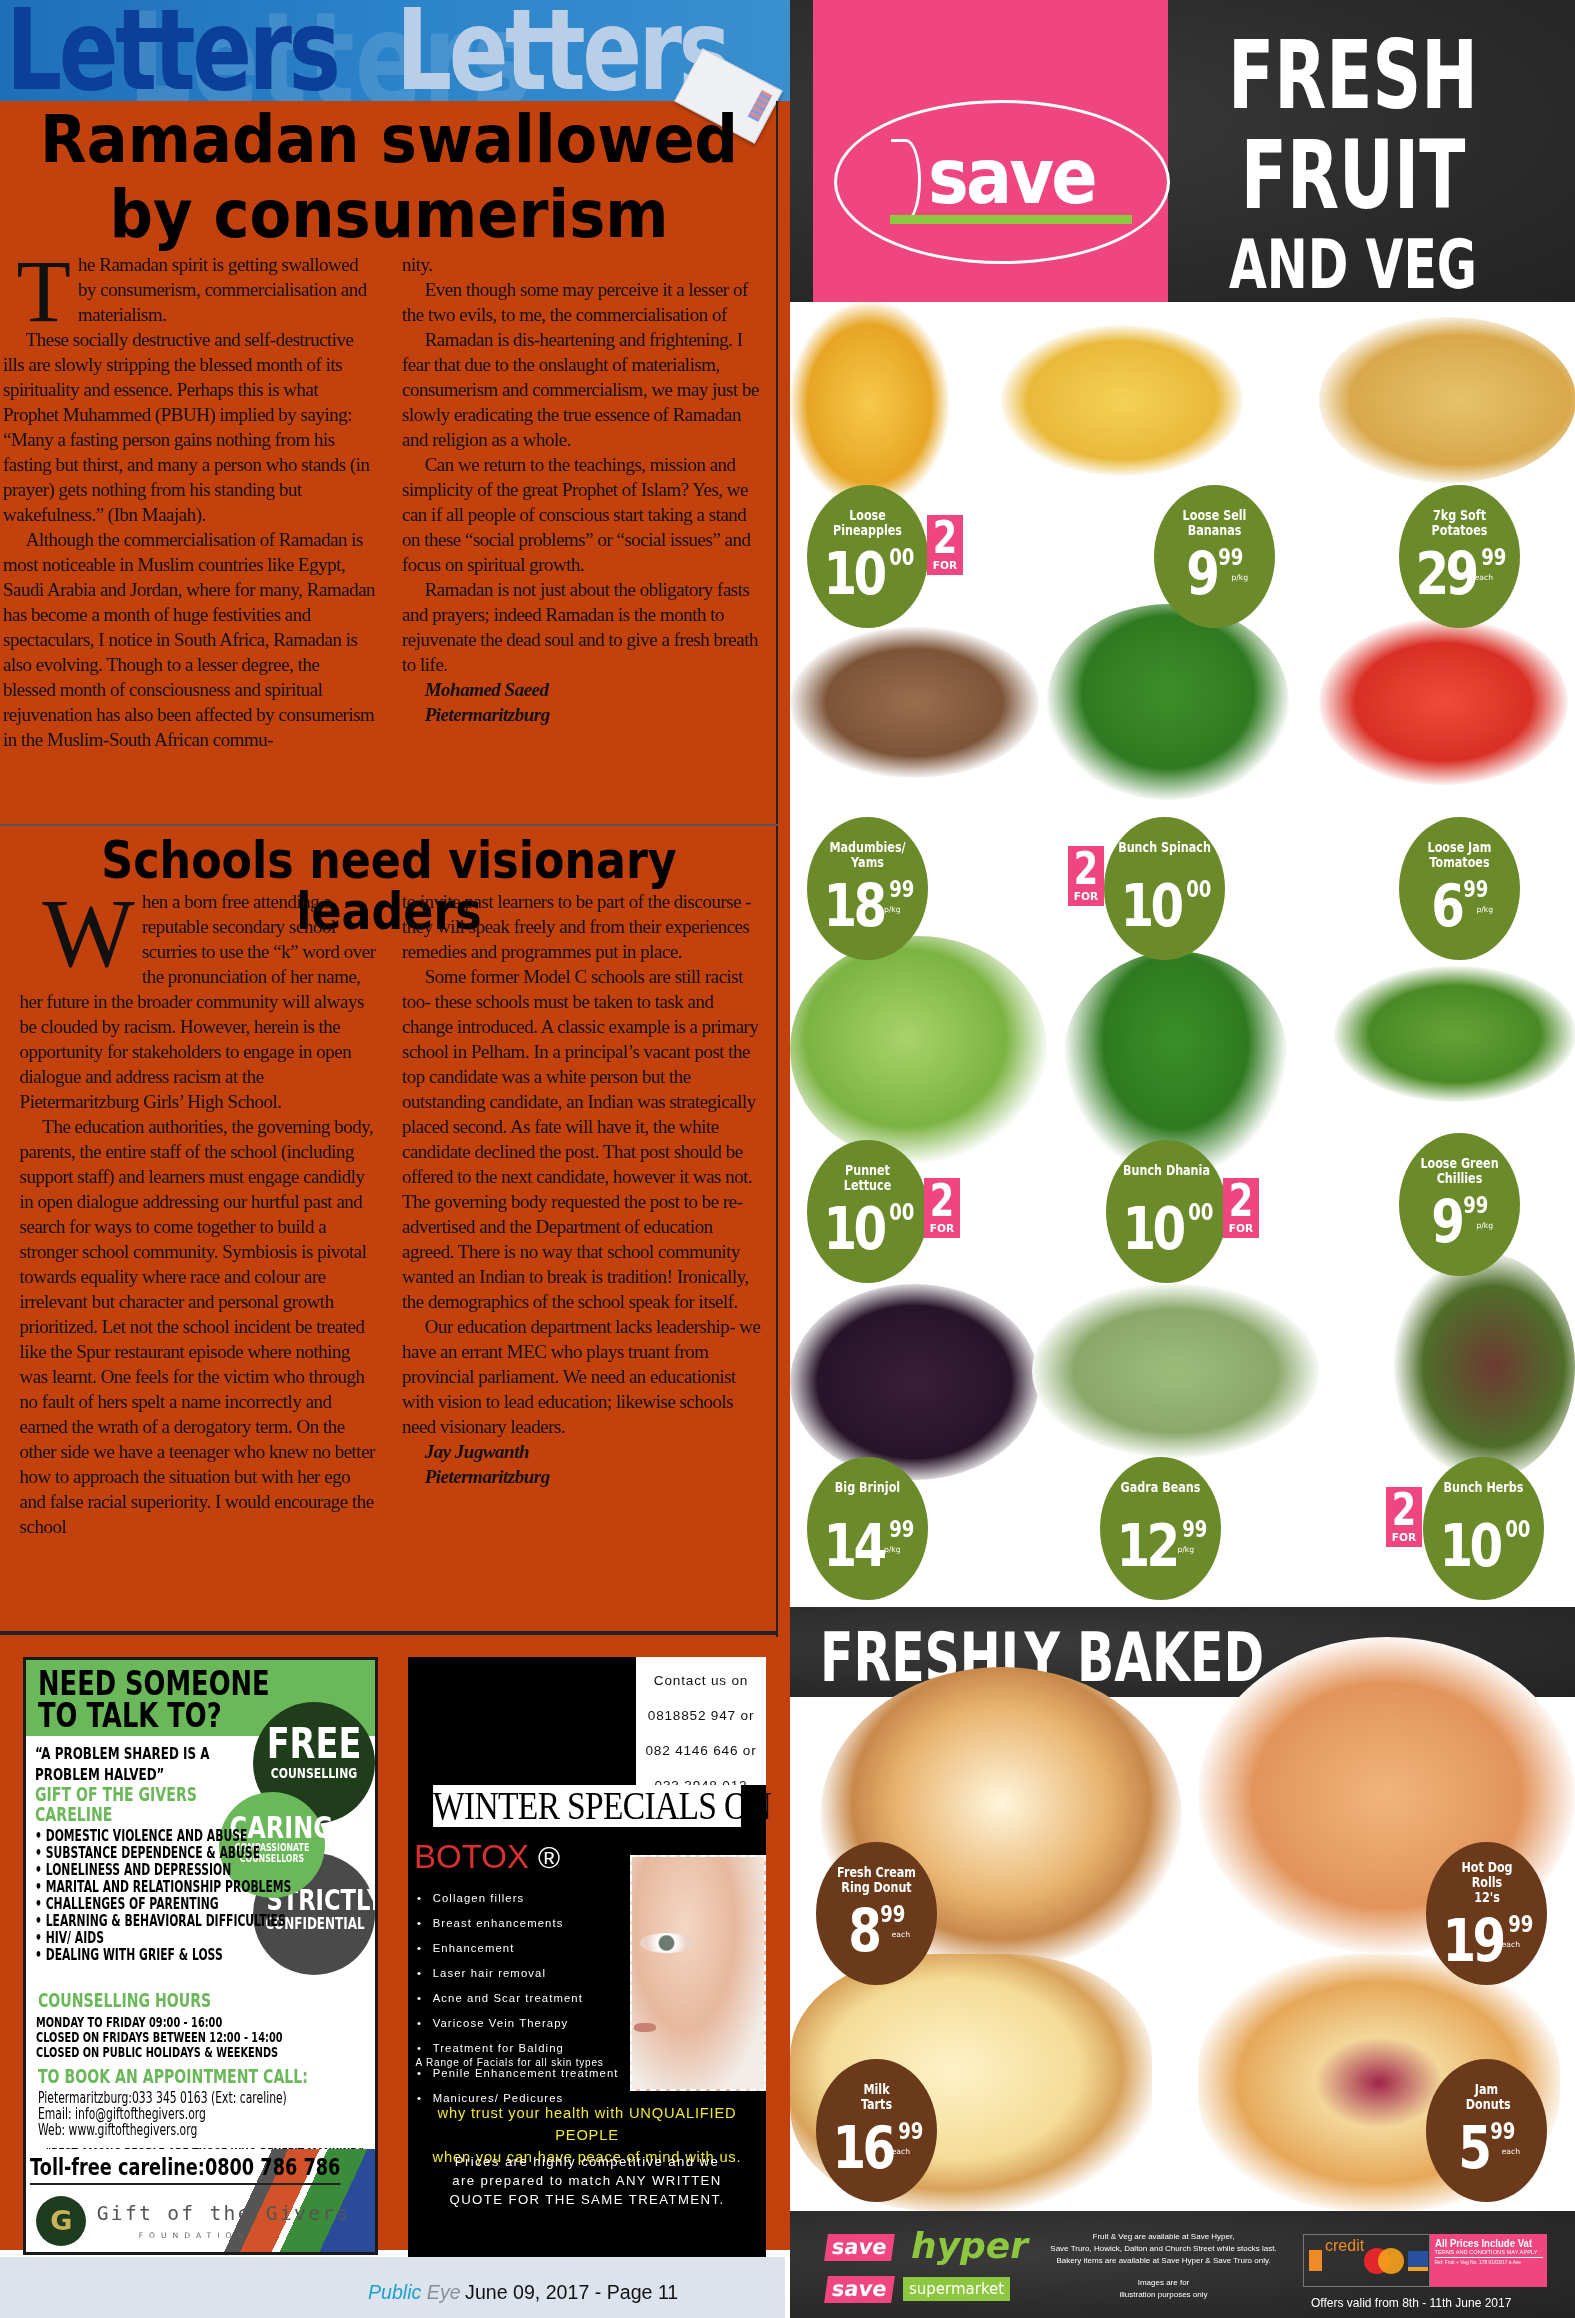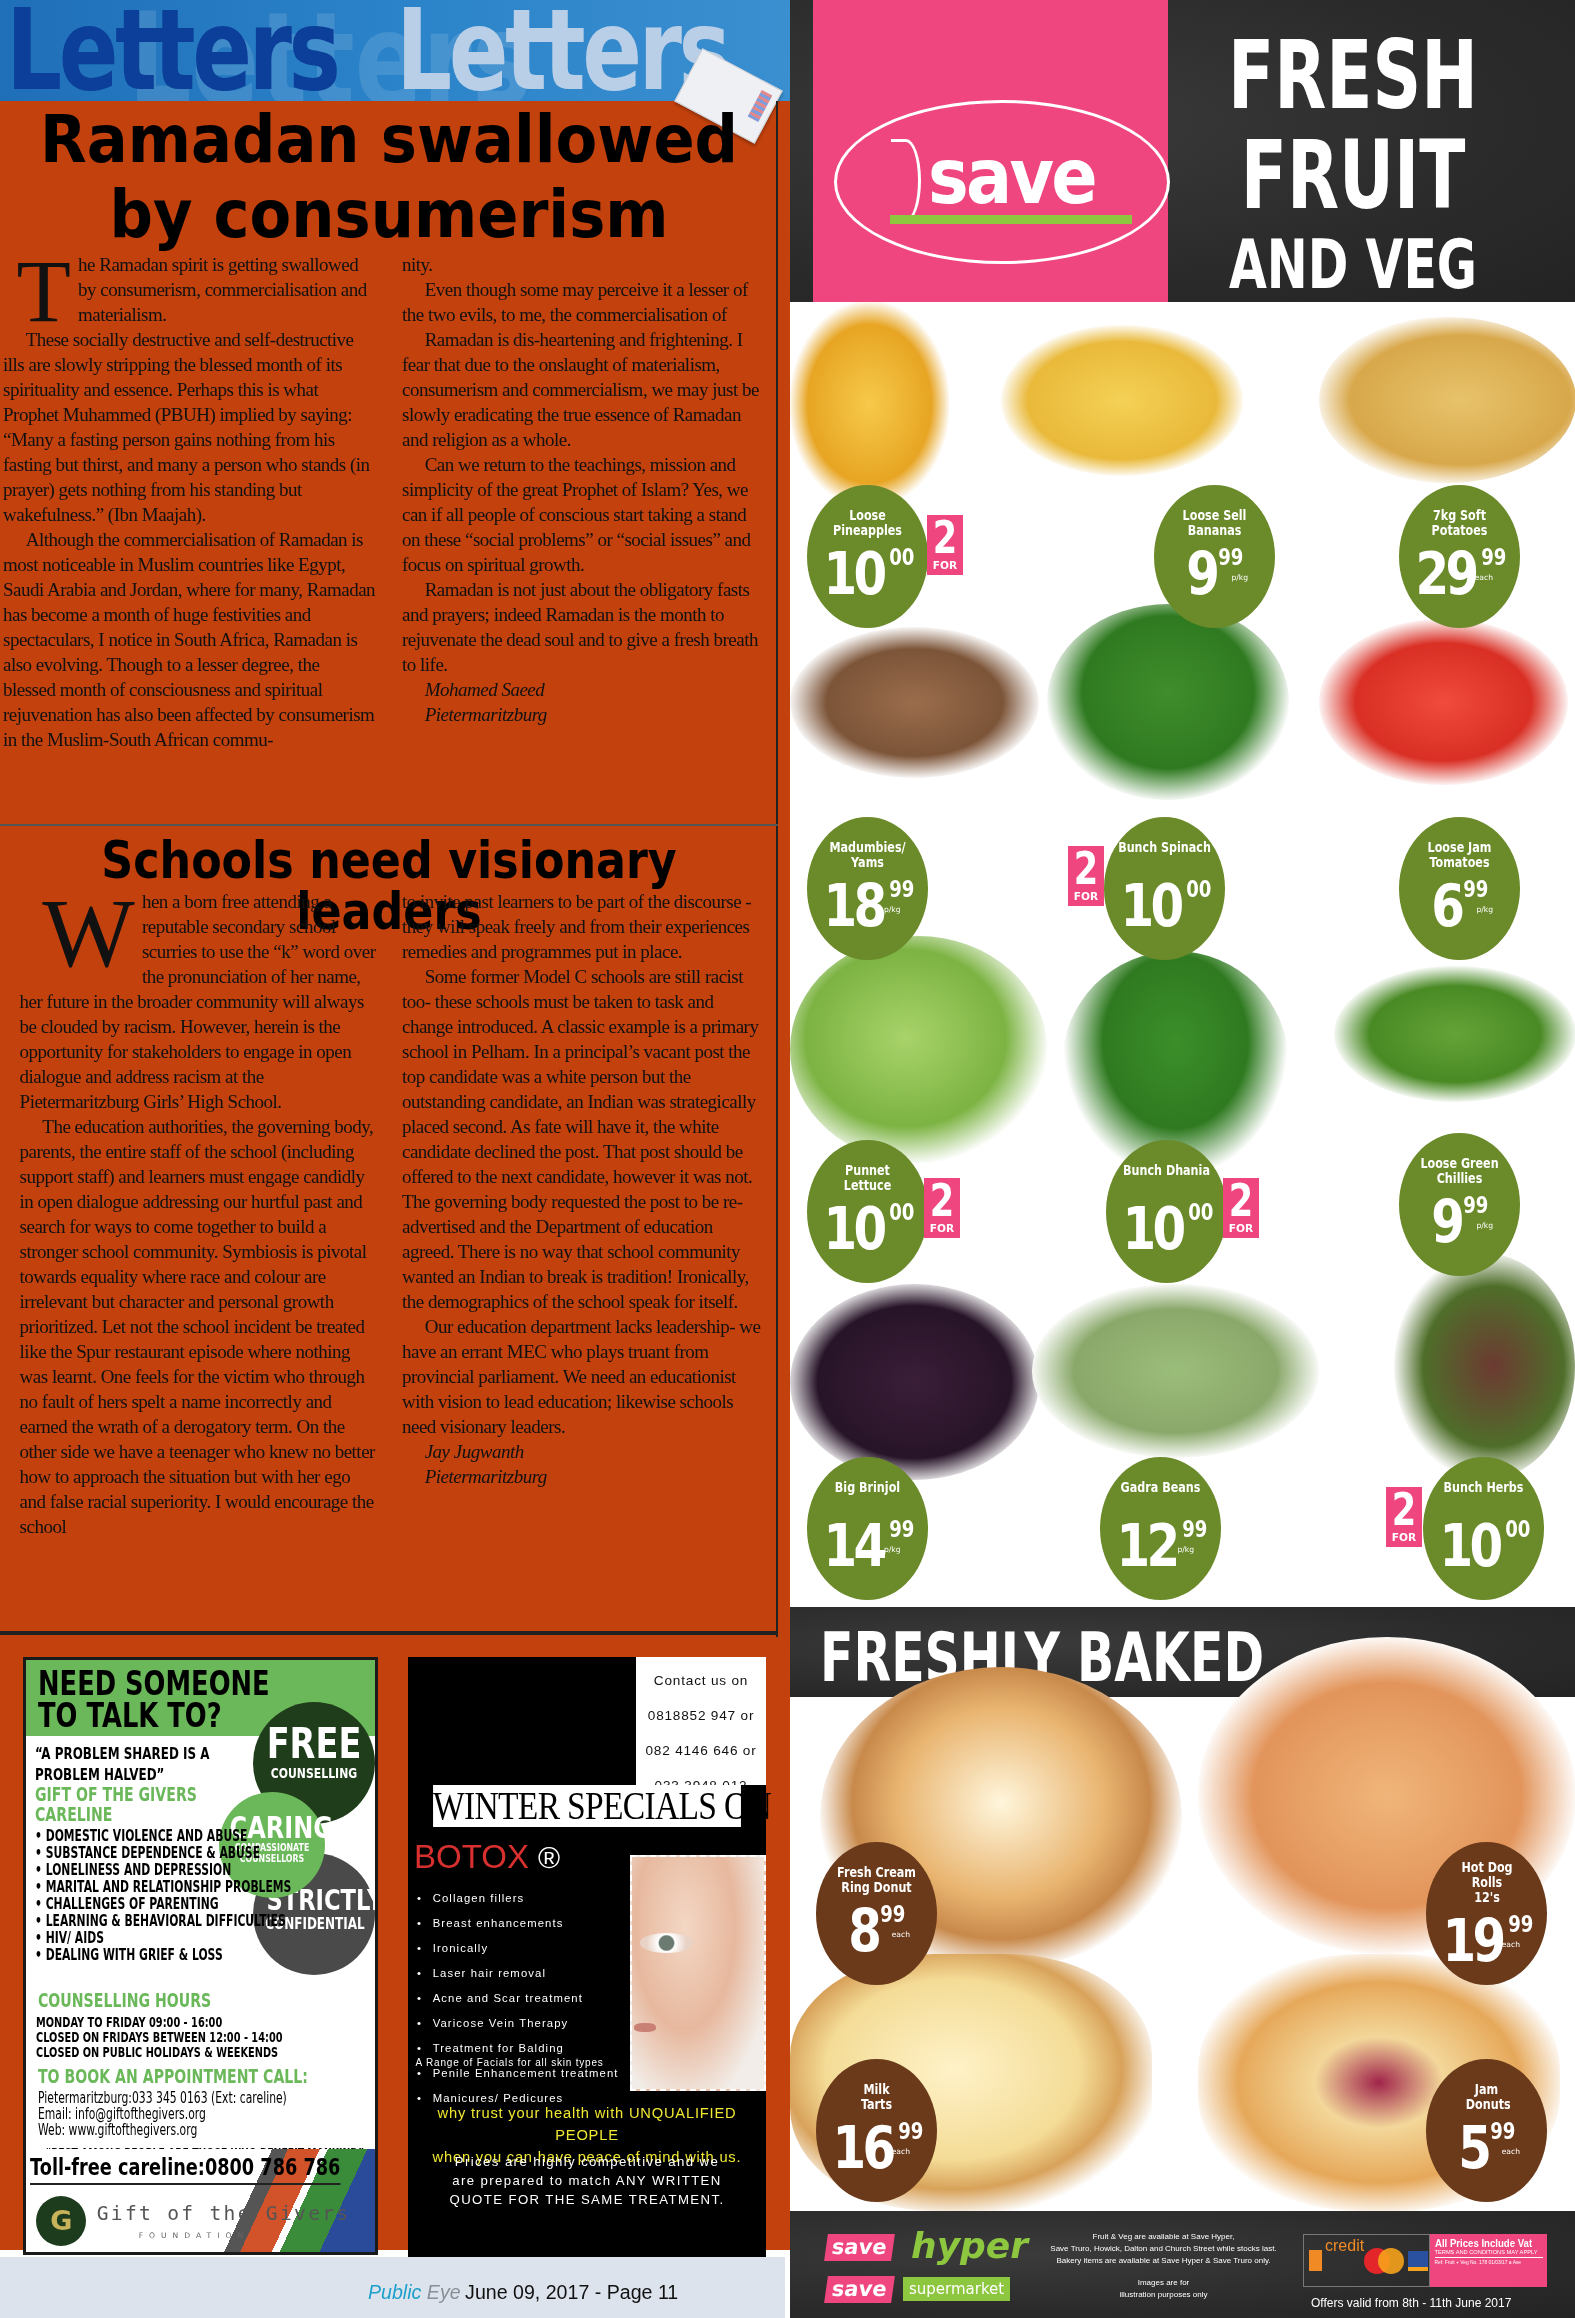--- a/index.html
+++ b/index.html
@@ -31,21 +31,21 @@
   .h1 { left: 0; top: 107px; width: 778px; font-size: 66px; transform: scaleX(0.92); }
   .h1 .l2 { display: block; margin-top: 9px; }
   .h2 { left: 0; top: 835px; width: 778px; font-size: 51px; transform: scaleX(0.87); }
 
   .col { position: absolute; font-size: 19px; line-height: 25px; text-align: left; letter-spacing: -0.5px; }
   .col p { text-indent: 22.7px; }
   .col p.first { text-indent: 0; }
   .col p.noindent { text-indent: 0; }
   .dropcap { float: left; font-size: 89px; line-height: 72px; margin: 3px 7.6px 0 13.6px; font-family: "Liberation Serif", serif; }
   .dropcap.w { font-size: 98px; line-height: 79px; margin: 4.5px 7.6px 0 22.7px; }
-  .sig { font-weight: normal; font-style: italic; text-indent: 22.7px; display: block; }
+  .sig { font-weight: bold; font-style: italic; text-indent: 22.7px; display: block; }
 
   .a1c1 { left: 3px; top: 252px; width: 373px; }
   .a1c2 { left: 402px; top: 252px; width: 361px; }
   .a2c1 { left: 19.6px; top: 889px; width: 356px; }
   .a2c2 { left: 402px; top: 889px; width: 361px; }
 
   
   .gotg { position: absolute; left: 22.7px; top: 1657px; width: 355px; height: 539px; border: 3px solid #1a1a1a; background: #fff; overflow: hidden; }
   .gotg .band { position: absolute; left: 0; top: 0; width: 100%; height: 76px; background: #6bb85a; }
   .gotg .need { position: absolute; left: 12px; top: 7.6px; font-family: "DejaVu Sans", sans-serif; font-weight: bold;
@@ -275,21 +275,21 @@
       <div>Contact us on</div>
       <div>0818852 947 or</div>
       <div>082 4146 646 or</div>
       <div>033 3948 012</div>
     </div>
     <div class="winter">WINTER SPECIALS ON</div>
     <div class="botox"><span style="color:#d8302f;font-size:33px;">BOTOX</span> <span>®</span></div>
     <ul>
       <li>Collagen fillers</li>
       <li>Breast enhancements</li>
-      <li>Ironically</li>
+      <li>Enhancement</li>
       <li>Laser hair removal</li>
       <li>Acne and Scar treatment</li>
       <li>Varicose Vein Therapy</li>
       <li>Treatment for Balding</li>
       <li>Penile Enhancement  treatment</li>
       <li>Manicures/ Pedicures</li>
     </ul>
     <div class="range">A Range of Facials for all skin types</div>
     <div class="face">
       <div class="eye"></div>

